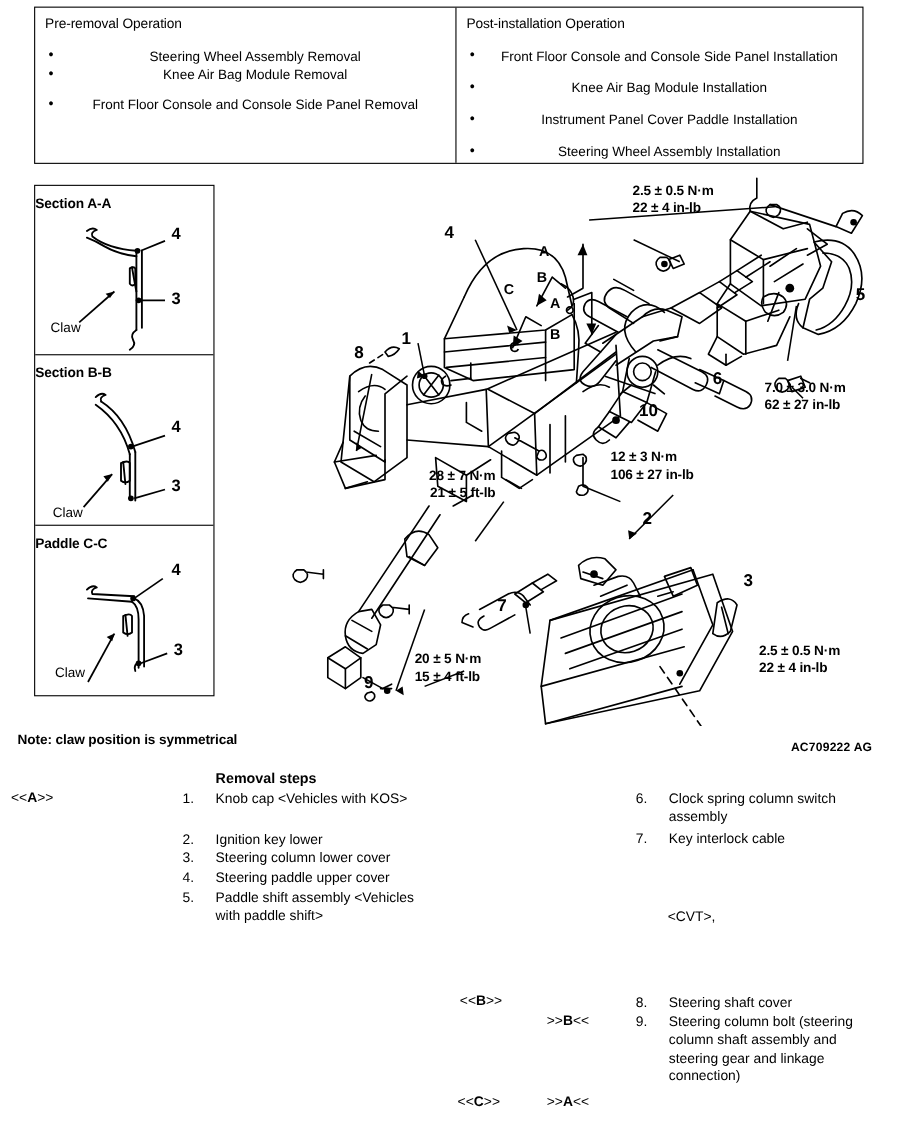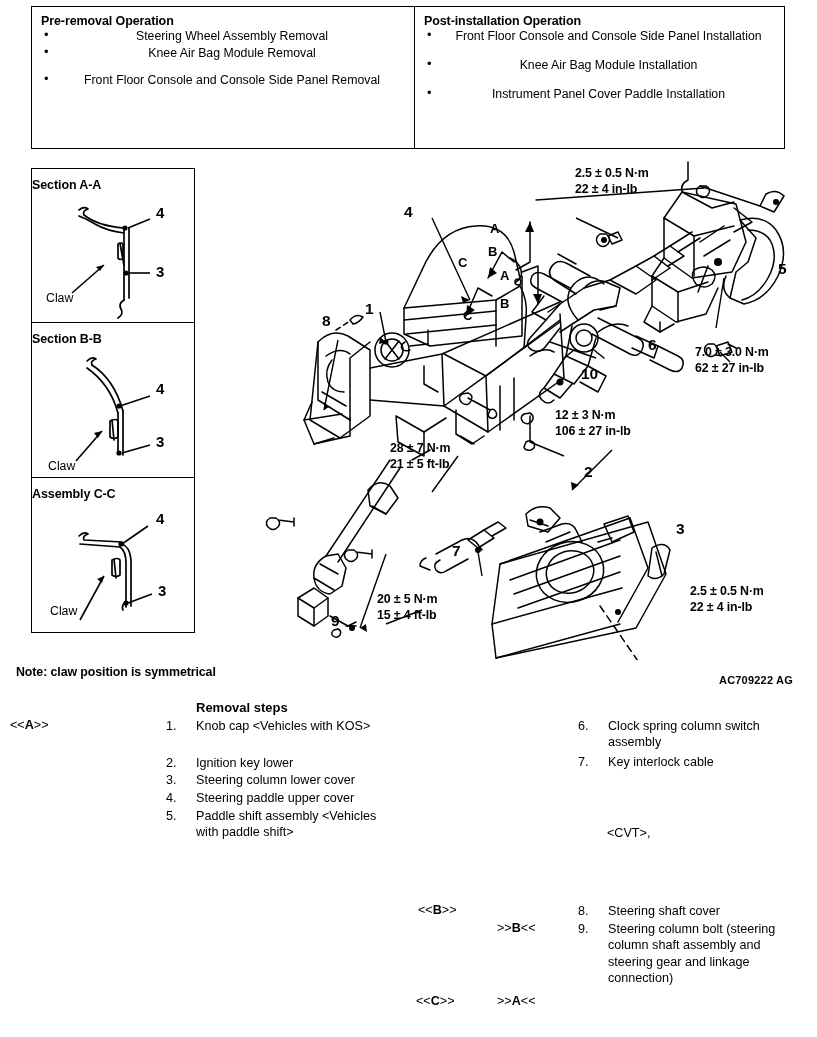--- a/index.html
+++ b/index.html
@@ -28,22 +28,22 @@
     display: flex;
   }
   .op-col {
     box-sizing: border-box;
     padding: 7px 8px 0 9px;
   }
   .op-col.left  { width: 383px; border-right: 1.6px solid #000; }
   .op-col.right { width: 369px; }
   .op-title {
     font-size: 12.5px;
-    font-weight: bold;
-    margin: 0 0 1px 0;
+    font-weight: normal;
+    margin: 0 0 16px 0;
     letter-spacing: -0.1px;
   }
   .op-list { list-style: none; margin: 0; padding: 0; }
   .op-list li {
     font-size: 12.3px;
     line-height: 14px;
     position: relative;
     padding-left: 17px;
     margin-bottom: 9px;
     text-align: center;
@@ -183,20 +183,21 @@
         <li>Knee Air Bag Module Removal</li>
         <li>Front Floor Console and Console Side Panel Removal</li>
       </ul>
     </div>
     <div class="op-col right">
       <div class="op-title">Post-installation Operation</div>
       <ul class="op-list">
         <li>Front Floor Console and Console Side Panel Installation</li>
         <li>Knee Air Bag Module Installation</li>
         <li>Instrument Panel Cover Paddle Installation</li>
+        <li>Steering Wheel Assembly Installation</li>
       </ul>
     </div>
   </div>
 
   <div class="sections">
 
     <div class="sec-cell">
       <div class="sec-title">Section A-A</div>
       <svg class="sec-svg" width="164" height="134" viewBox="0 0 164 134">
         <g fill="none" stroke="#000" stroke-width="1.7" stroke-linecap="round" stroke-linejoin="round">
@@ -242,21 +243,21 @@
           <path d="M44 118 L70 88"></path>
         </g>
         <path d="M70 88 l-8 2 l4 5 z" fill="#000"></path>
       </svg>
       <div class="sec-num" style="left:124px; top:57px;">4</div>
       <div class="sec-num" style="left:124px; top:110px;">3</div>
       <div class="sec-claw" style="left:16px; top:136px;">Claw</div>
     </div>
 
     <div class="sec-cell">
-      <div class="sec-title">Assembly C-C</div>
+      <div class="sec-title">Paddle C-C</div>
       <svg class="sec-svg" width="164" height="134" viewBox="0 0 164 134">
         <g fill="none" stroke="#000" stroke-width="1.7" stroke-linecap="round" stroke-linejoin="round">
           <path d="M47 38 q5 -5 9 -2 q-6 2 -4 6 l38 2"></path>
           <path d="M48 46 l40 3"></path>
           <path d="M90 46 q8 3 9 16 l0 46"></path>
           <path d="M88 49 q6 4 6 16 l0 44"></path>
           <path d="M80 62 q6 -3 8 0 l0 15 q-4 3 -8 0 z"></path>
           <path d="M82 61 l2 19"></path>
           <path d="M94 104 q-5 3 -3 8"></path>
         </g>
@@ -471,21 +472,21 @@
         <path d="M372 330 l7 -5 l-8 -3 z"></path>
       </g>
     </svg>
 
     <div class="torque" style="left:375px; top:6px;">2.5 ± 0.5 N·m
 22 ± 4 in-lb</div>
     <div class="torque" style="left:495px; top:185px;">7.0 ± 3.0 N·m
 62 ± 27 in-lb</div>
     <div class="torque" style="left:355px; top:248px;">12 ± 3 N·m
 106 ± 27 in-lb</div>
-    <div class="torque" style="left:190px; top:281px;">28 ± 7 N·m
+    <div class="torque" style="left:190px; top:265px;text-align:right;">28 ± 7 N·m
 21 ± 5 ft-lb</div>
     <div class="torque" style="left:177px; top:432px;">20 ± 5 N·m
 15 ± 4 ft-lb</div>
     <div class="torque" style="left:490px; top:424px;">2.5 ± 0.5 N·m
 22 ± 4 in-lb</div>
 
     <div class="callout" style="left:204px; top:43px;">4</div>
     <div class="callout" style="left:165px; top:140px;">1</div>
     <div class="callout" style="left:122px; top:152px;">8</div>
     <div class="callout" style="left:381px; top:205px;">10</div>

